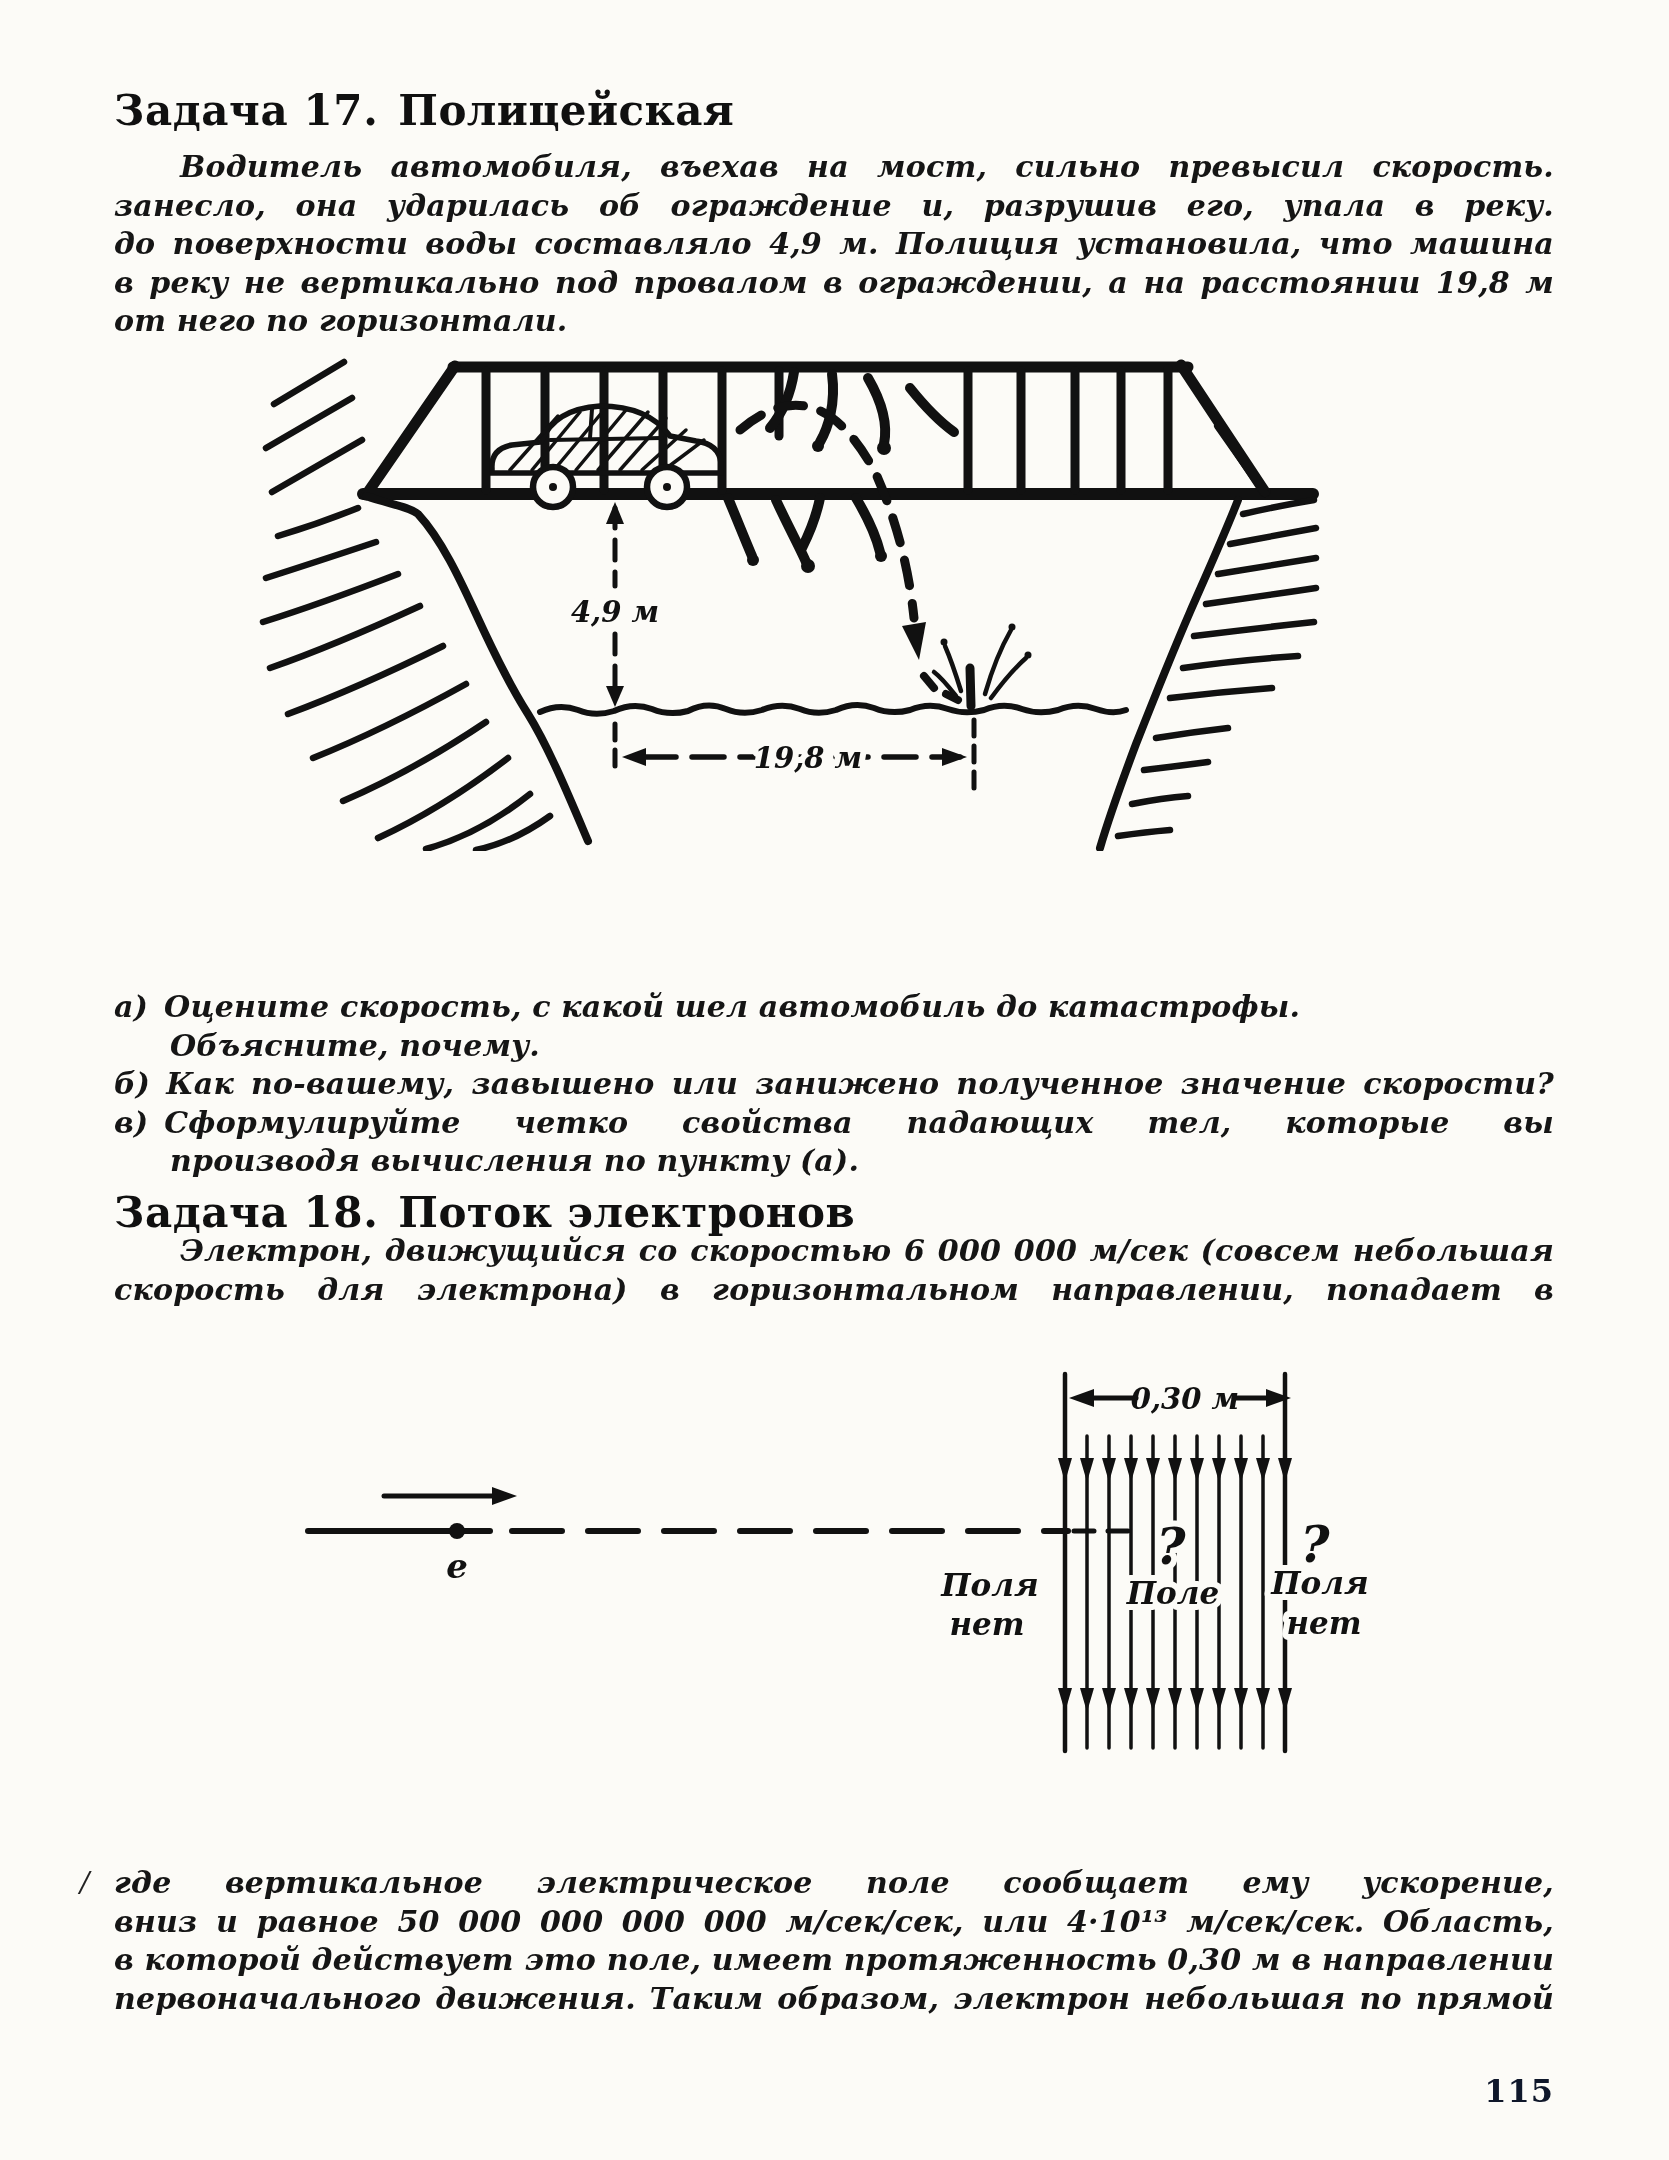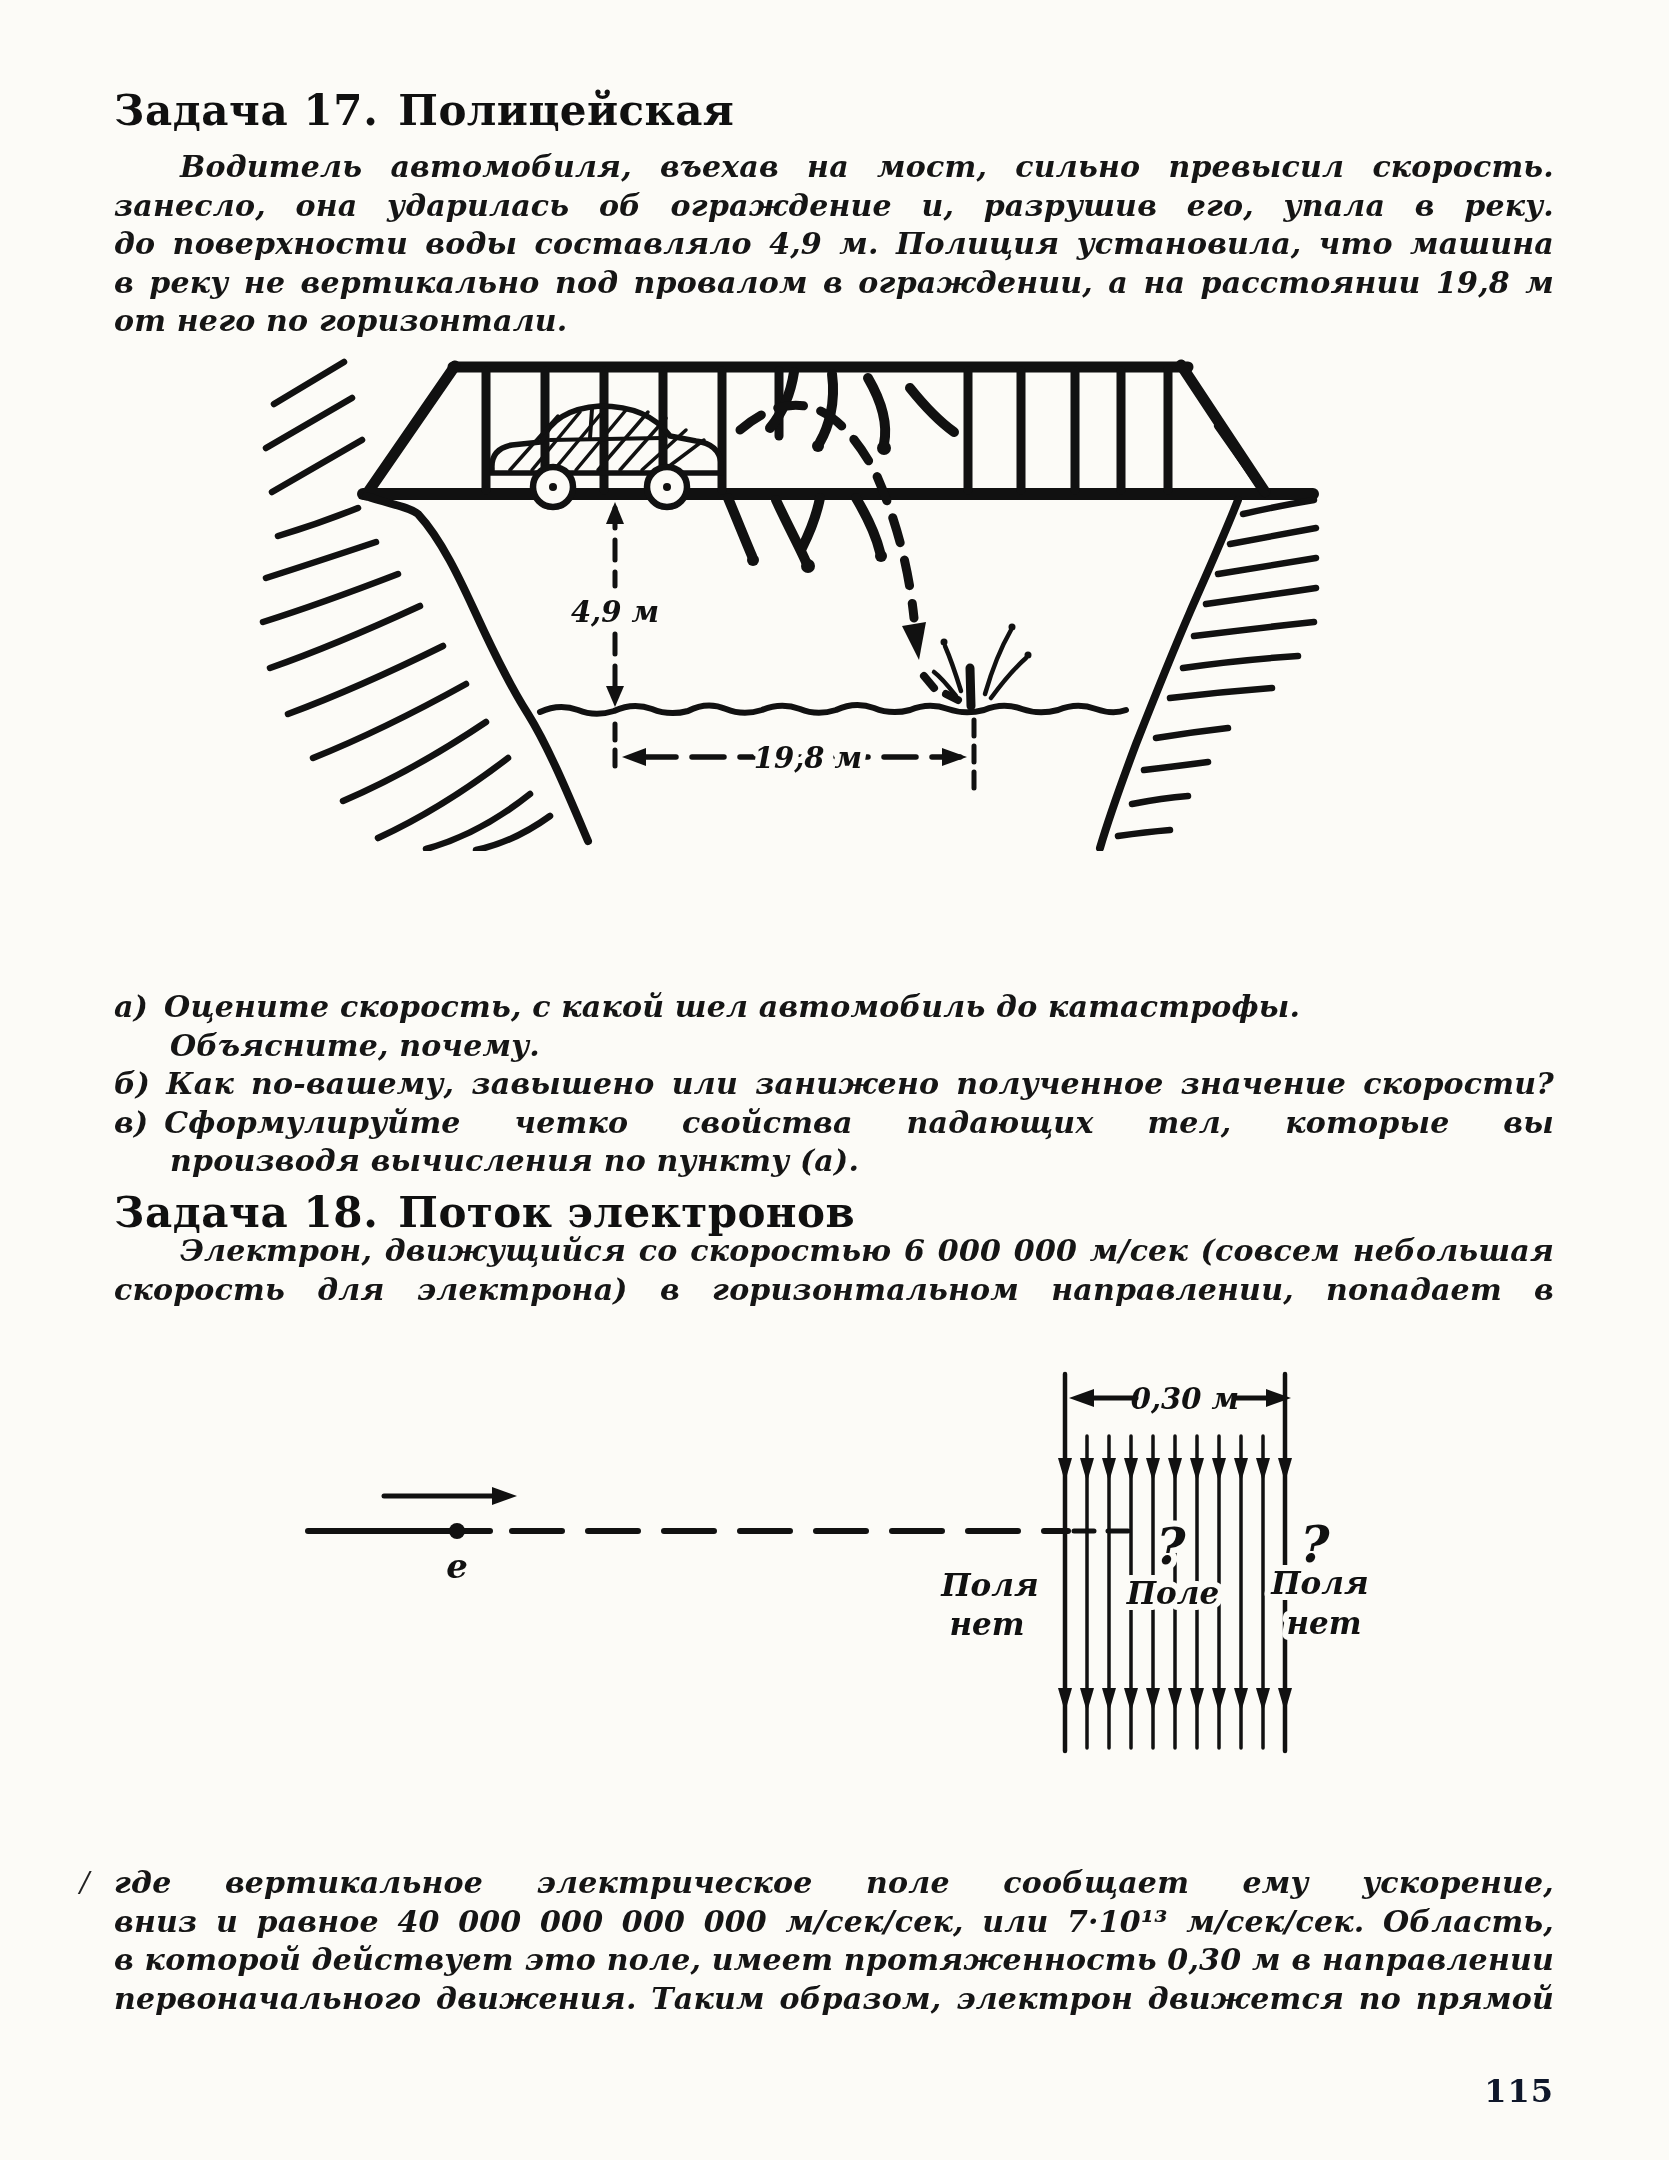--- a/index.html
+++ b/index.html
@@ -268,22 +268,22 @@
     <text class="fig-label" x="710" y="228" font-size="31" text-anchor="middle">Поля</text>
     <text class="fig-label" x="707" y="267" font-size="31" text-anchor="middle">нет</text>
     <text class="fig-label halo" x="893" y="236" font-size="31" text-anchor="middle">Поле</text>
     <text class="fig-label halo" x="1040" y="226" font-size="31" text-anchor="middle">Поля</text>
     <text class="fig-label halo" x="1044" y="266" font-size="31" text-anchor="middle">нет</text>
   </svg>
 
 
   <div class="abs body-text" style="left:114px;top:1864px;">
     <div class="t-line">где вертикальное электрическое поле сообщает ему ускорение, направленное</div>
-    <div class="t-line">вниз и равное 40 000 000 000 000 м/сек/сек, или 7·10¹³ м/сек/сек. Область,</div>
+    <div class="t-line">вниз и равное 50 000 000 000 000 м/сек/сек, или 4·10¹³ м/сек/сек. Область,</div>
     <div class="t-line">в которой действует это поле, имеет протяженность 0,30 м в направлении</div>
-    <div class="t-line">первоначального движения. Таким образом, электрон движется по прямой</div>
+    <div class="t-line">первоначального движения. Таким образом, электрон небольшая по прямой</div>
   </div>
 
   <div class="abs artifact" style="left:80px;top:1866px;">/</div>
 
   <div class="abs page-number" style="left:114px;top:2072px;">115</div>
 
 </div>
 
 </body></html>

